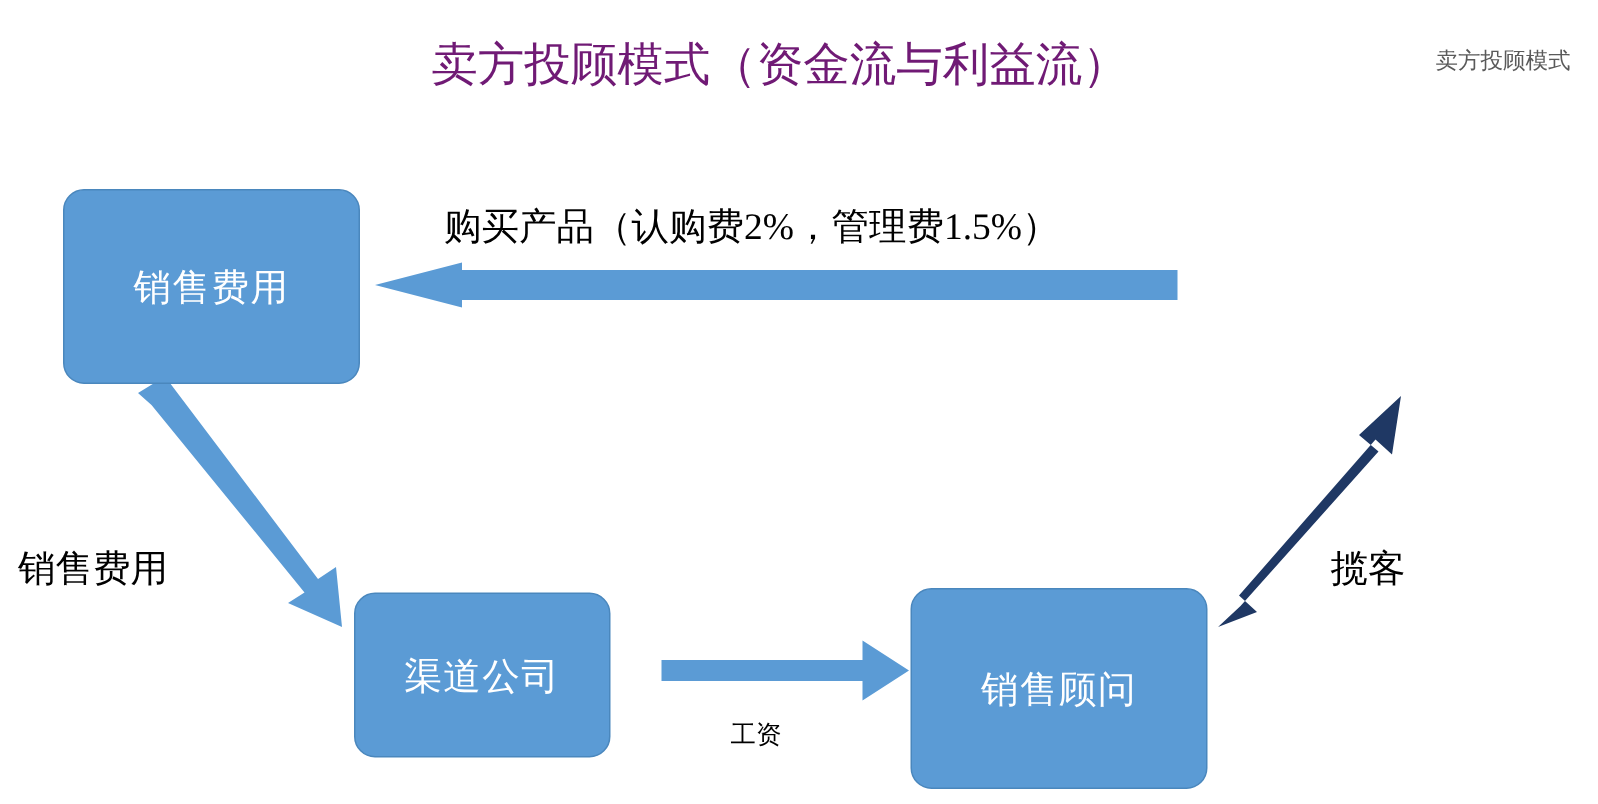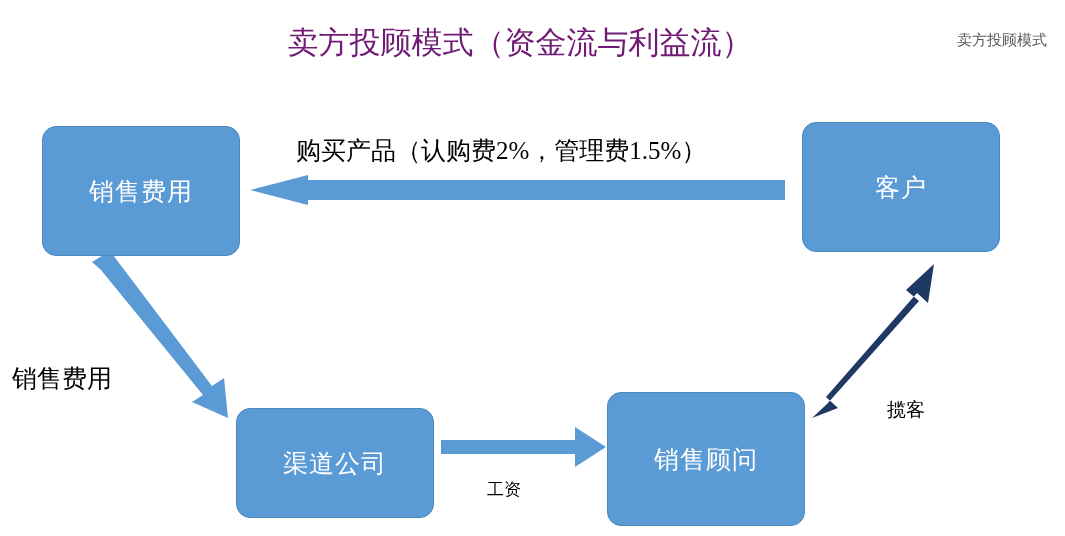--- a/index.html
+++ b/index.html
@@ -49,21 +49,21 @@
     color: #ffffff;
     display: flex;
     align-items: center;
     justify-content: center;
     font-size: 25px;
     letter-spacing: 1px;
     white-space: nowrap;
   }
   .node-product  { left: 42px;  top: 126px; width: 198px; height: 130px; }
   .node-customer { left: 802px; top: 122px; width: 198px; height: 130px; }
-  .node-channel  { left: 236px; top: 408px; width: 198px; height: 110px; }
+  .node-channel  { left: 236px; top: 395px; width: 171px; height: 110px; }
   .node-advisor  { left: 607px; top: 392px; width: 198px; height: 134px; }
 
   
   .edge-label {
     position: absolute;
     color: #000000;
     white-space: nowrap;
   }
   .label-purchase {
     left: 296px; top: 134px;
@@ -73,22 +73,21 @@
   .label-salescost {
     left: 12px; top: 362px;
     font-size: 25px;
   }
   .label-salary {
     left: 487px; top: 478px;
     font-size: 17px;
   }
   .label-acquire {
     left: 887px; top: 362px;
-    font-size: 19px;
-    margin-top: 35px;
+    font-size: 25px;
   }
 
   
   .arrows {
     position: absolute;
     left: 0; top: 0;
     width: 1065px;
     height: 536px;
     pointer-events: none;
   }
@@ -121,23 +120,20 @@
   </svg>
 
   <div class="edge-label label-purchase">购买产品（认购费2%，管理费1.5%）</div>
   <div class="edge-label label-salescost">销售费用</div>
   <div class="edge-label label-salary">工资</div>
   <div class="edge-label label-acquire">揽客</div>
 
   <div class="node node-product">
     <span>销售费用</span>
   </div>
-  <div class="node node-customer">
-    <span>客户</span>
-  </div>
   <div class="node node-channel">
     <span>渠道公司</span>
   </div>
   <div class="node node-advisor">
     <span>销售顾问</span>
   </div>
 
 </div>
 
 </body></html>

